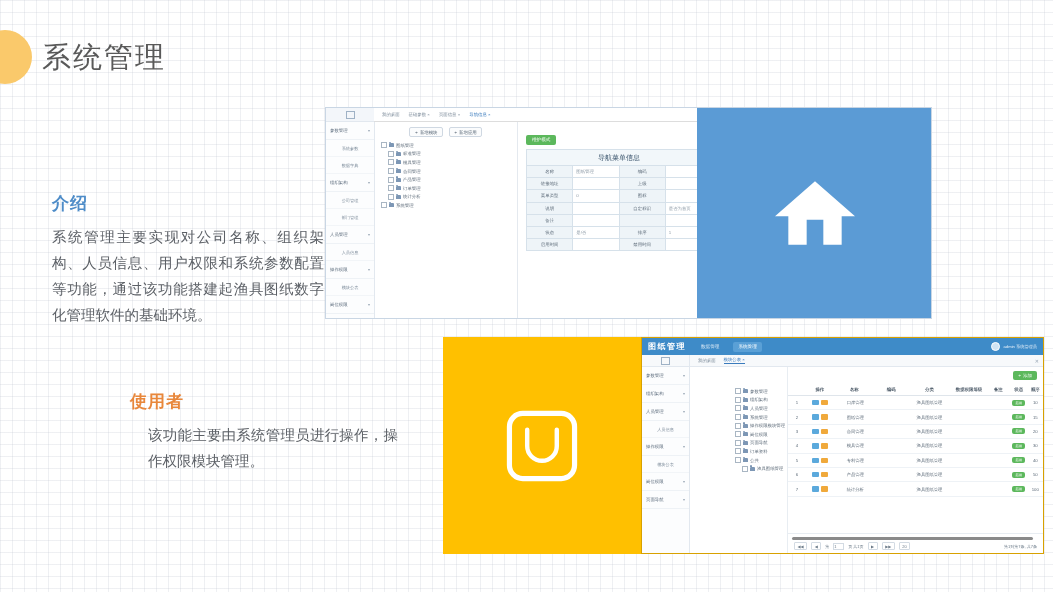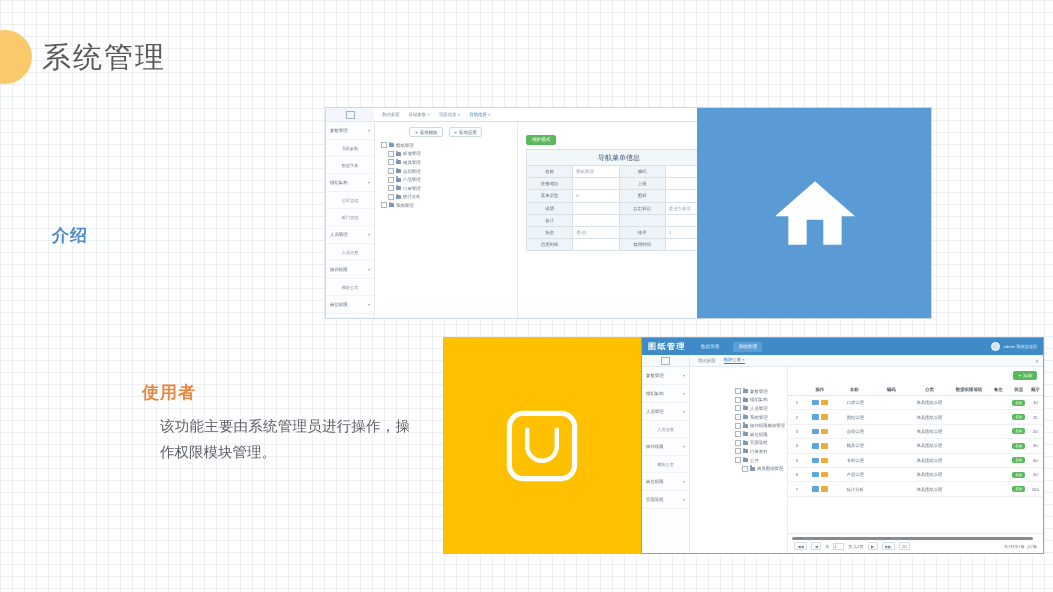--- a/index.html
+++ b/index.html
@@ -26,22 +26,22 @@
     font-size:29px;letter-spacing:2px;color:#595959;
   }
 
   
   .sec{position:absolute;}
   .sec-h{font-size:17px;font-weight:bold;margin:0 0 9px 0;letter-spacing:1px;}
   .sec-h.blue{color:#4E8CC8;}
   .sec-h.orange{color:#E8873B;}
   .sec-p{font-size:14.5px;line-height:26px;color:#5c6066;margin:0;text-align:justify;}
 
-  #intro{left:52px;top:192px;width:272px;margin-top:32px;}
-  #user{left:130px;top:381px;width:268px;margin-left:12px;}
+  #intro{left:52px;top:192px;width:272px;}
+  #user{left:130px;top:390px;width:268px;}
   #user .sec-p{text-indent:0;}
   #user-body{padding-left:18px;}
 
   
   
   
   .shot{position:absolute;box-sizing:border-box;overflow:hidden;background:#fff;}
   #shot1{left:325px;top:107px;width:607px;height:212px;border:1px solid #c9d6e4;}
   #shot1 .app{position:absolute;left:0;top:0;width:371px;height:210px;background:#fff;}
   .collapse-glyph{width:7px;height:6px;border:1px solid #9fb2c6;}
@@ -147,20 +147,21 @@
 </head>
 <body>
 
 <div class="slide">
 
   <div class="title-dot"></div>
   <div class="slide-title">系统管理</div>
 
   <div class="sec" id="intro">
     <div class="sec-h blue">介绍</div>
+    <p class="sec-p">系统管理主要实现对公司名称、组织架构、人员信息、用户权限和系统参数配置等功能，通过该功能搭建起渔具图纸数字化管理软件的基础环境。</p>
   </div>
 
   <div class="sec" id="user">
     <div class="sec-h orange">使用者</div>
     <p class="sec-p" id="user-body">该功能主要由系统管理员进行操作，操作权限模块管理。</p>
   </div>
 
   <div class="shot" id="shot1">
 
     <div class="app">

